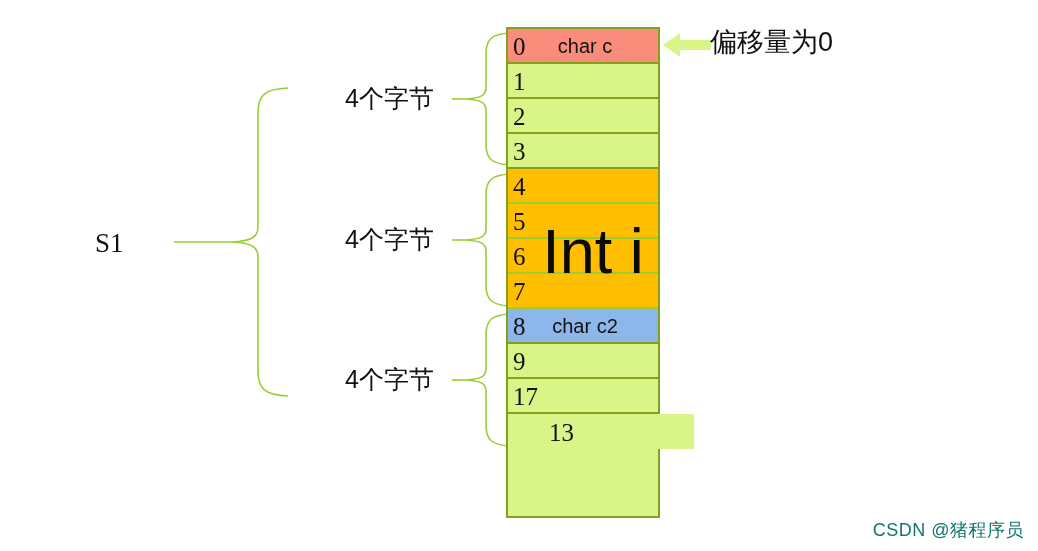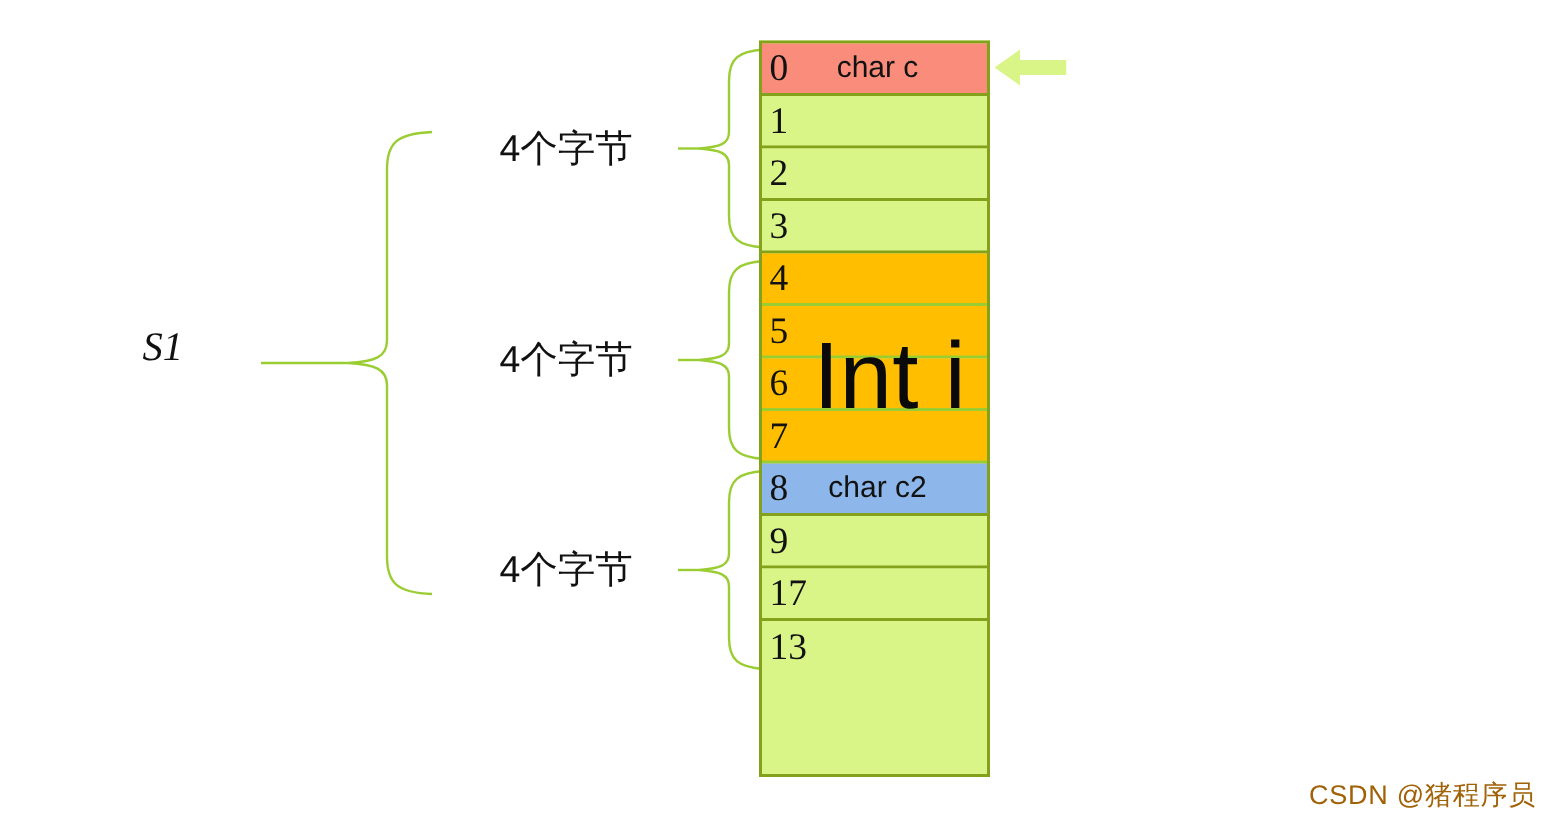--- a/index.html
+++ b/index.html
@@ -29,21 +29,21 @@
     border: 2px solid #83a11b;
     background: #d9f587;
   }
   .mem-row {
     position: relative;
     box-sizing: border-box;
     height: 35px;
     border-bottom: 2px solid #83a11b;
     width: 100%;
   }
-  .mem-row:last-child { border-bottom: none; }
+  .mem-row:last-child { border-bottom: none; margin-left: 36px; }
   .mem-row.fill-green  { background: #d9f587; }
   .mem-row.fill-red    { background: #fa8c7c; }
   .mem-row.fill-orange { background: #ffbf00; border-bottom-color: #9acd32; }
   .mem-row.fill-blue   { background: #8db6ea; }
 
   .mem-index {
     position: absolute;
     left: 5px;
     top: 50%;
     transform: translateY(-50%);
@@ -95,29 +95,29 @@
     overflow: visible;
   }
 
   
   .cn-label {
     position: absolute;
     font-family: "Liberation Sans", sans-serif;
     font-size: 25px;
     color: #111111;
     white-space: nowrap;
+    margin-left: 12px;
   }
   #s1-label {
     position: absolute;
     left: 95px;
-    top: 216px;
+    top: 228px;
     font-family: "Liberation Serif", serif;
     font-size: 27px;
     color: #111111;
-    font-style: italic;
   }
   #offset-label {
     position: absolute;
     left: 710px;
     top: 24px;
     font-family: "Liberation Sans", sans-serif;
     font-size: 27px;
     color: #111111;
     white-space: nowrap;
   }
@@ -128,21 +128,21 @@
     width: 48px;
     height: 28px;
   }
 
   #watermark {
     position: absolute;
     right: 14px;
     bottom: 9px;
     font-family: "Liberation Sans", sans-serif;
     font-size: 18px;
-    color: #a16207;
+    color: #0f766e;
     letter-spacing: 0.5px;
     white-space: nowrap;
   }
 </style>
 </head>
 <body>
 
 <div id="canvas">
 
   <svg class="brace-svg" id="s1-brace" style="left:170px; top:85px;" width="120" height="315" viewBox="0 0 120 315">
@@ -215,16 +215,17 @@
       </div>
     </div>
 
   <div id="int-field-label">
     <span class="int-text">Int i</span>
   </div>
 
   <svg id="offset-arrow" viewBox="0 0 48 28">
     <path d="M0 14 L 17 2 L 17 9 L 48 9 L 48 19 L 17 19 L 17 26 Z" fill="#d9f587"></path>
   </svg>
+  <div id="offset-label">偏移量为0</div>
 
   <div id="watermark">CSDN @猪程序员</div>
 
 </div>
 
 </body></html>

